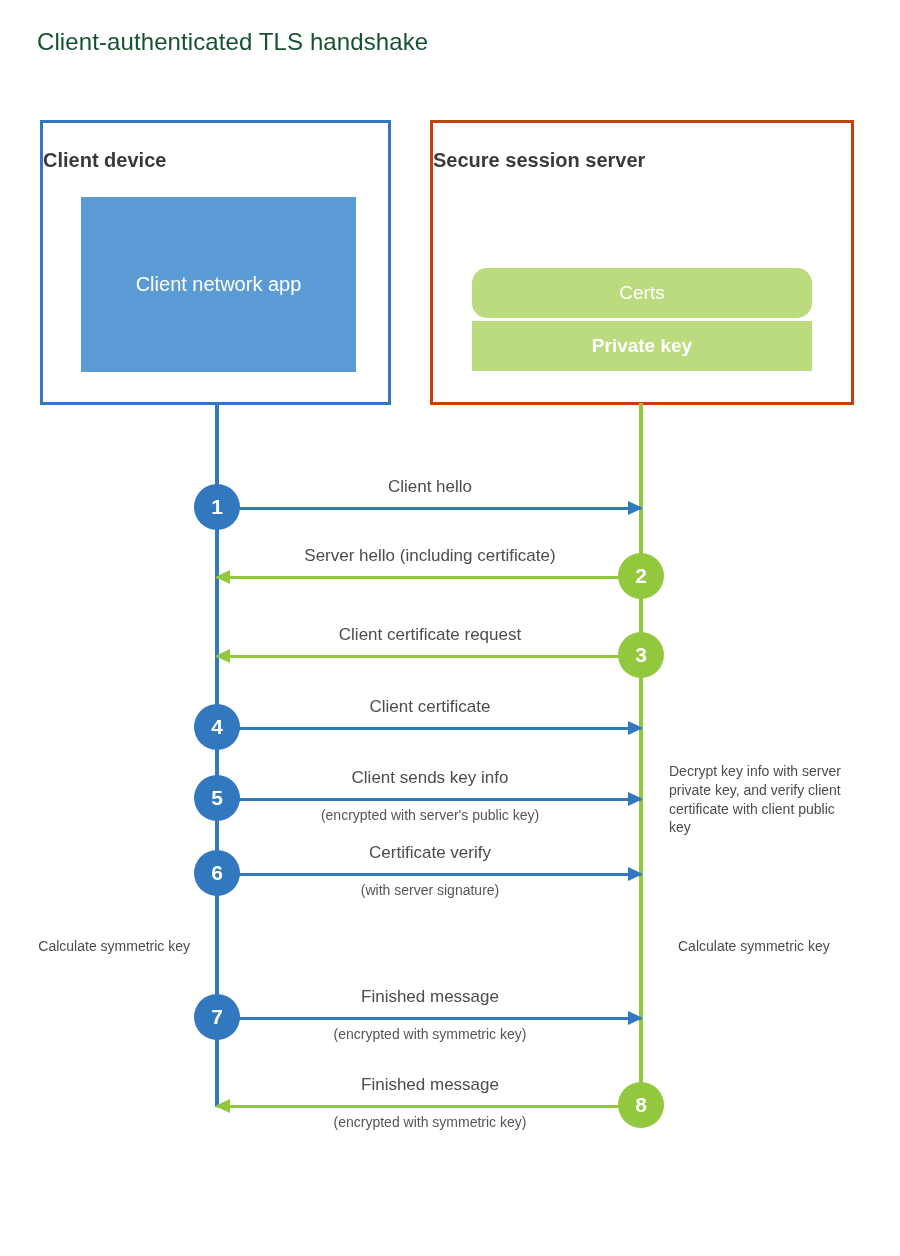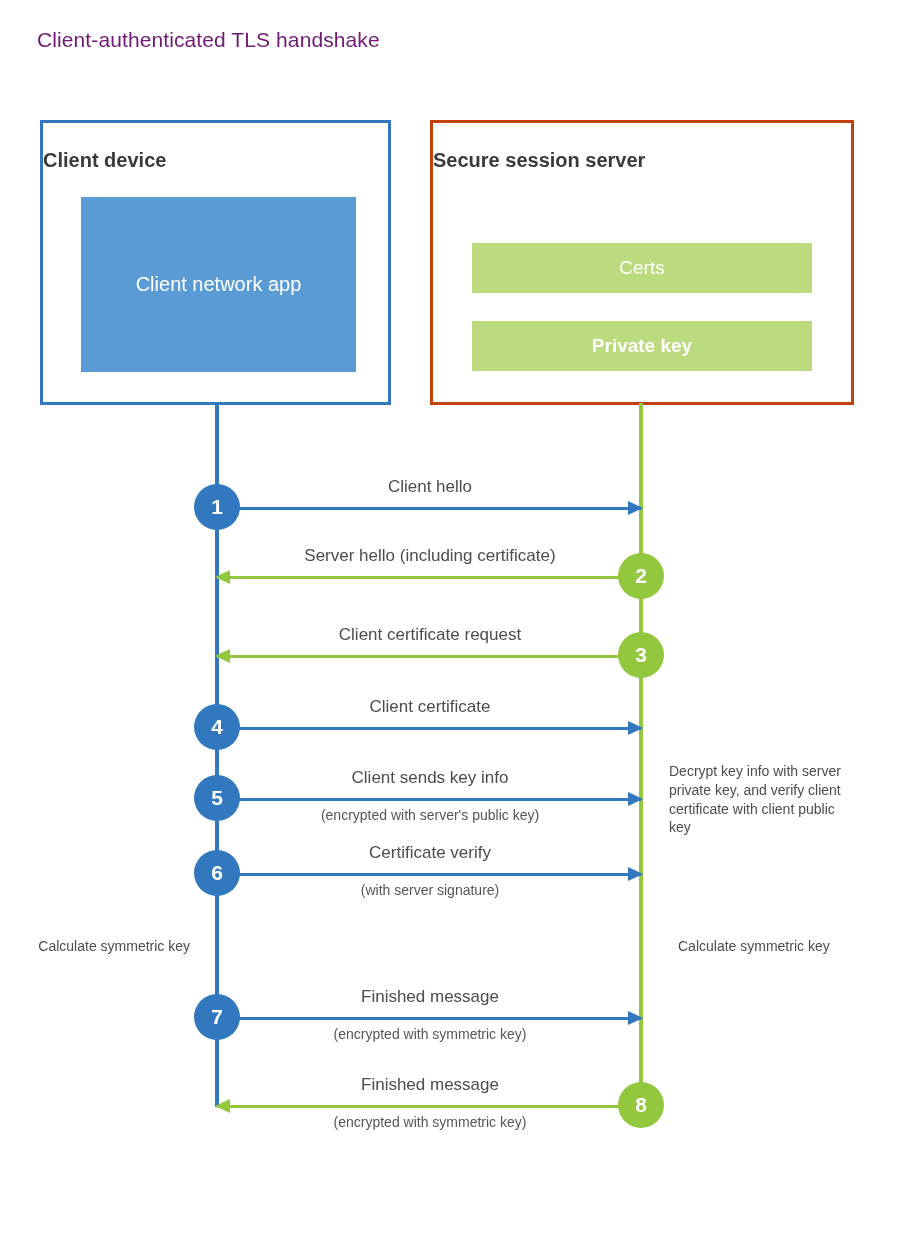--- a/index.html
+++ b/index.html
@@ -18,23 +18,23 @@
     height: 1256px;
     background: #ffffff;
     overflow: hidden;
   }
 
   
   .page-title {
     position: absolute;
     left: 37px;
     top: 28px;
-    font-size: 21px;
+    font-size: 24px;
     font-weight: 400;
-    color: #701a75;
+    color: #14532d;
     letter-spacing: 0.1px;
     white-space: nowrap;
   }
 
   
   .actor-box {
     position: absolute;
     background: #ffffff;
     box-sizing: border-box;
   }
@@ -87,21 +87,21 @@
     width: 340px;
     height: 50px;
     background: #bcdb7e;
     color: #ffffff;
     font-size: 19px;
     display: flex;
     align-items: center;
     justify-content: center;
   }
   #server-bar-0 { top: 74px; }
-  #server-bar-1 { top: 120px; }
+  #server-bar-1 { top: 145px; border-radius: 15px; }
   #server-bar-2 { top: 198px; font-weight: bold; }
 
   
   .lifeline {
     position: absolute;
     width: 4px;
   }
   #client-lifeline {
     left: 215px;
     top: 403px;

